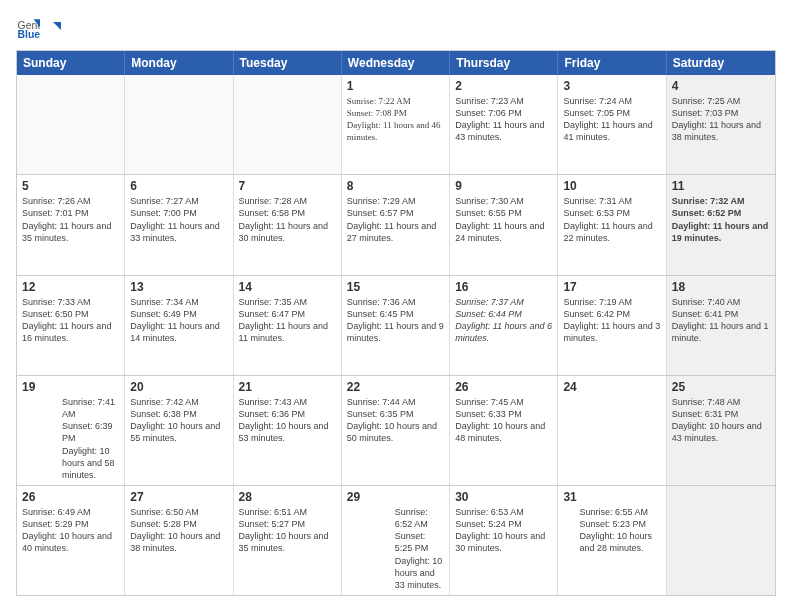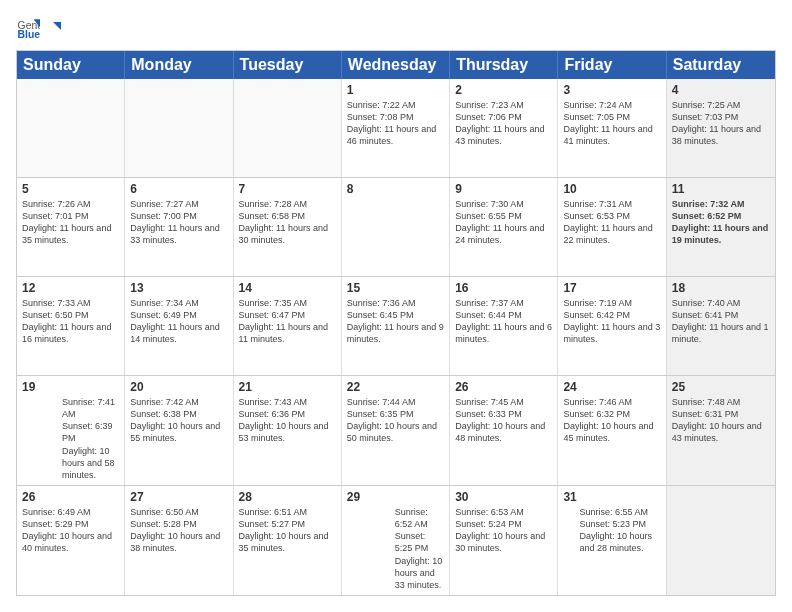--- a/index.html
+++ b/index.html
@@ -44,21 +44,21 @@
       flex-direction: column;
       border: 1px solid #ccc;
     }
     .calendar-header {
       display: grid;
       grid-template-columns: repeat(7, 1fr);
       background: #2b5fad;
     }
     .cal-header-cell {
       color: #fff;
-      font-size: 16px;
+      font-size: 12px;
       font-weight: bold;
       padding: 5px 6px;
       border-right: 1px solid #4a7ac7;
     }
     .cal-header-cell:last-child { border-right: none; }
 
     .calendar-body {
       flex: 1;
       display: flex;
       flex-direction: column;
@@ -135,21 +135,21 @@
         <div class="cal-header-cell">Friday</div>
         <div class="cal-header-cell">Saturday</div>
       </div>
     <div class="calendar-body">
     <div class="cal-row">
           <div class="cal-cell empty"></div>
           <div class="cal-cell empty"></div>
           <div class="cal-cell empty"></div>
           <div class="cal-cell">
             <div class="day-num">1</div>
-            <div class="day-info" style="white-space: pre-line;">Sunrise: 7:22 AM
+            <div class="day-info" style="white-space: pre-line; font-family: Liberation Serif, serif;">Sunrise: 7:22 AM
 Sunset: 7:08 PM
 Daylight: 11 hours and 46 minutes.</div>
           </div>
           <div class="cal-cell">
             <div class="day-num">2</div>
             <div class="day-info" style="white-space: pre-line;">Sunrise: 7:23 AM
 Sunset: 7:06 PM
 Daylight: 11 hours and 43 minutes.</div>
           </div>
           <div class="cal-cell">
@@ -179,20 +179,23 @@
 Daylight: 11 hours and 33 minutes.</div>
           </div>
           <div class="cal-cell">
             <div class="day-num">7</div>
             <div class="day-info" style="white-space: pre-line;">Sunrise: 7:28 AM
 Sunset: 6:58 PM
 Daylight: 11 hours and 30 minutes.</div>
           </div>
           <div class="cal-cell">
             <div class="day-num">8</div>
+            <div class="day-info" style="white-space: pre-line;">Sunrise: 7:29 AM
+Sunset: 6:57 PM
+Daylight: 11 hours and 27 minutes.</div>
           </div>
           <div class="cal-cell">
             <div class="day-num">9</div>
             <div class="day-info" style="white-space: pre-line;">Sunrise: 7:30 AM
 Sunset: 6:55 PM
 Daylight: 11 hours and 24 minutes.</div>
           </div>
           <div class="cal-cell">
             <div class="day-num">10</div>
             <div class="day-info" style="white-space: pre-line;">Sunrise: 7:31 AM
@@ -226,21 +229,21 @@
 Daylight: 11 hours and 11 minutes.</div>
           </div>
           <div class="cal-cell">
             <div class="day-num">15</div>
             <div class="day-info" style="white-space: pre-line;">Sunrise: 7:36 AM
 Sunset: 6:45 PM
 Daylight: 11 hours and 9 minutes.</div>
           </div>
           <div class="cal-cell">
             <div class="day-num">16</div>
-            <div class="day-info" style="white-space: pre-line;">Sunrise: 7:37 AM
+            <div class="day-info" style="white-space: pre-line; font-style: italic;">Sunrise: 7:37 AM
 Sunset: 6:44 PM
 Daylight: 11 hours and 6 minutes.</div>
           </div>
           <div class="cal-cell">
             <div class="day-num">17</div>
             <div class="day-info" style="white-space: pre-line;">Sunrise: 7:19 AM
 Sunset: 6:42 PM
 Daylight: 11 hours and 3 minutes.</div>
           </div>
           <div class="cal-cell shaded">
@@ -276,23 +279,20 @@
 Daylight: 10 hours and 50 minutes.</div>
           </div>
           <div class="cal-cell">
             <div class="day-num">26</div>
             <div class="day-info" style="white-space: pre-line;">Sunrise: 7:45 AM
 Sunset: 6:33 PM
 Daylight: 10 hours and 48 minutes.</div>
           </div>
           <div class="cal-cell">
             <div class="day-num">24</div>
-            <div class="day-info" style="white-space: pre-line;">Sunrise: 7:46 AM
-Sunset: 6:32 PM
-Daylight: 10 hours and 45 minutes.</div>
           </div>
           <div class="cal-cell shaded">
             <div class="day-num">25</div>
             <div class="day-info" style="white-space: pre-line;">Sunrise: 7:48 AM
 Sunset: 6:31 PM
 Daylight: 10 hours and 43 minutes.</div>
           </div>
         </div>
         <div class="cal-row">
           <div class="cal-cell">

